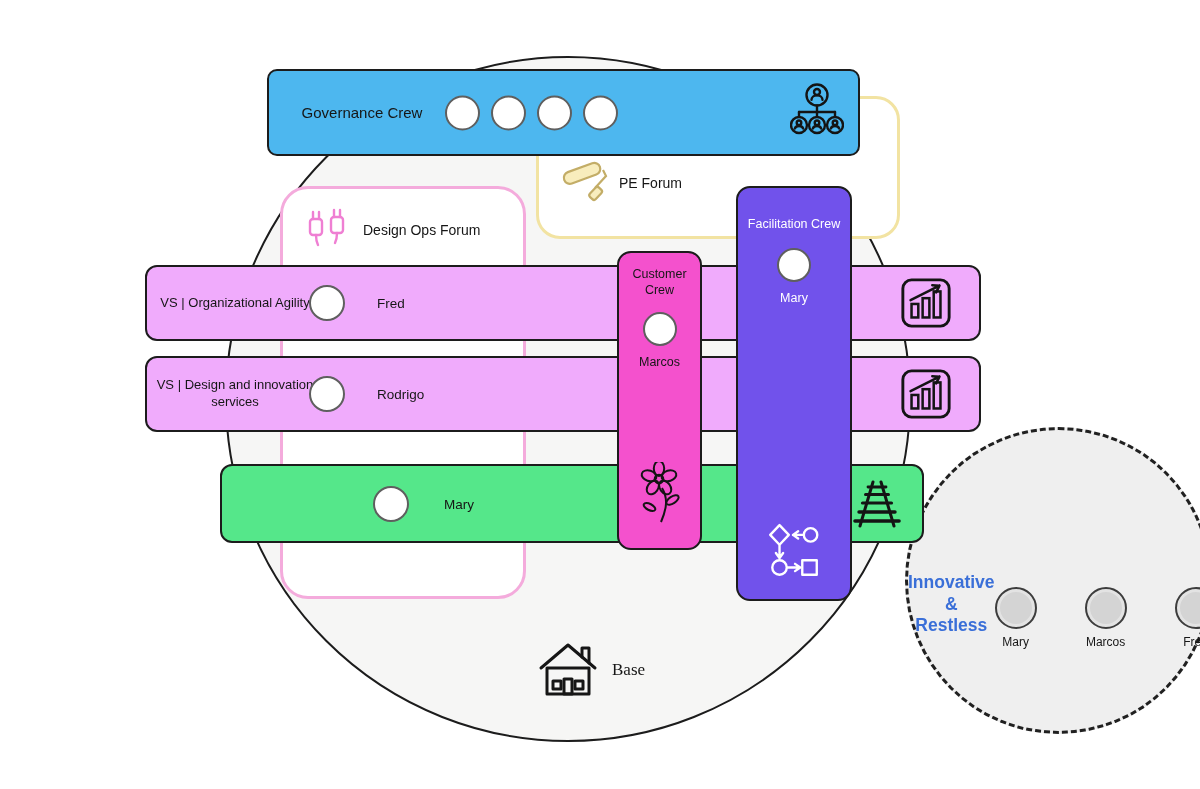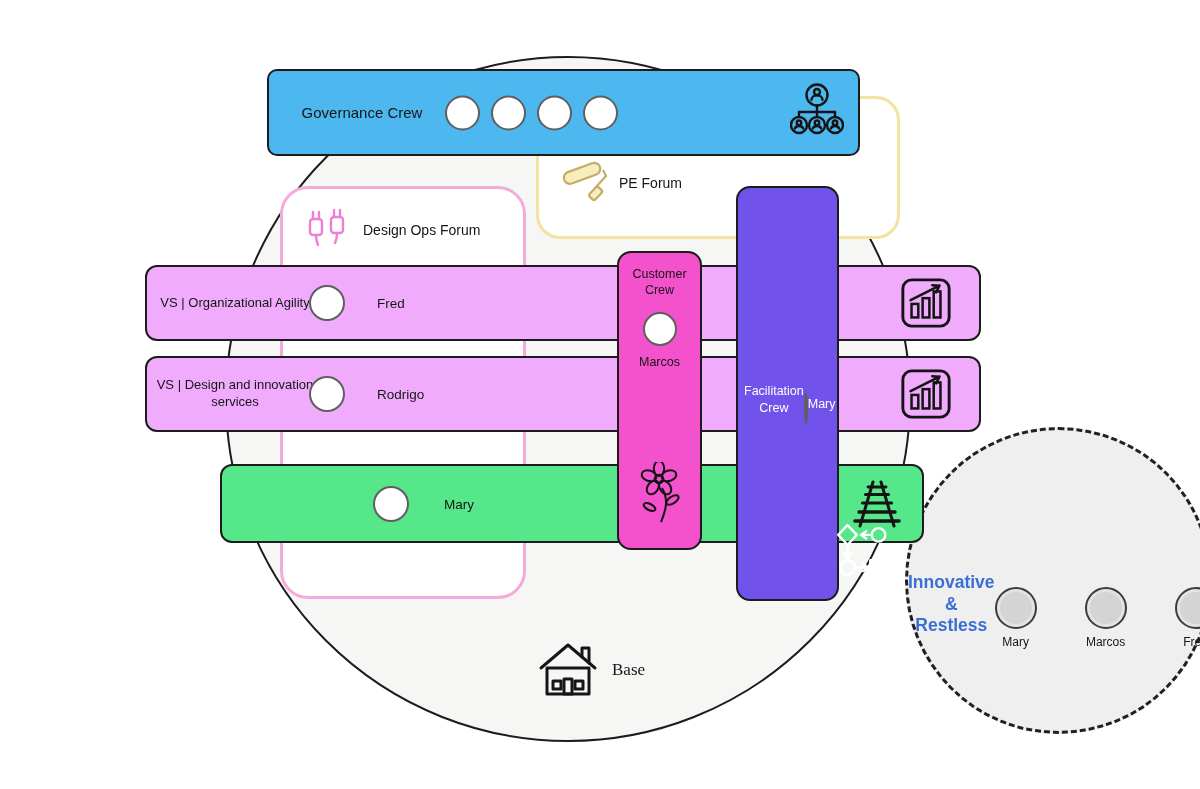--- a/index.html
+++ b/index.html
@@ -53,23 +53,23 @@
   
   .customer { left:578px; top:251px; width:85px; height:299px; background:#f451cd;
               border:2.5px solid #1c1c1c; border-radius:14px; z-index:6;
               display:flex; flex-direction:column; align-items:center; padding:13px 6px 22px; }
   .v-label { font-size:12.5px; text-align:center; line-height:1.3; }
   .v-circle { margin-top:13px; width:34px; height:34px; }
   .v-member { margin-top:9px; font-size:12.5px; }
   .v-icon { margin-top:auto; line-height:0; }
 
   
-  .facilitation { left:697px; top:186px; width:103px; height:415px; background:#7152eb;
+  .facilitation { left:697px; top:186px; width:116px; height:415px; background:#7152eb;
                   border:2.5px solid #1c1c1c; border-radius:14px; z-index:7; color:#fff;
-                  display:flex; flex-direction:row; align-items:center; padding:28px 6px 16px; }
+                  display:flex; flex-direction:column; align-items:center; padding:28px 6px 16px; }
   .facilitation .v-circle { margin-top:16px; }
 
   
   .base-group { left:498px; top:640px; display:flex; align-items:center; gap:13px; z-index:2; }
   .base-text { font-size:17px;font-family:Liberation Serif, serif; }
 
   
   .innovative { left:866px; top:427px; width:307px; height:307px; background:#efefef;
                 border:3px dashed #202020; border-radius:50%; z-index:1;
                 display:flex; align-items:center; padding-top:48px; }

